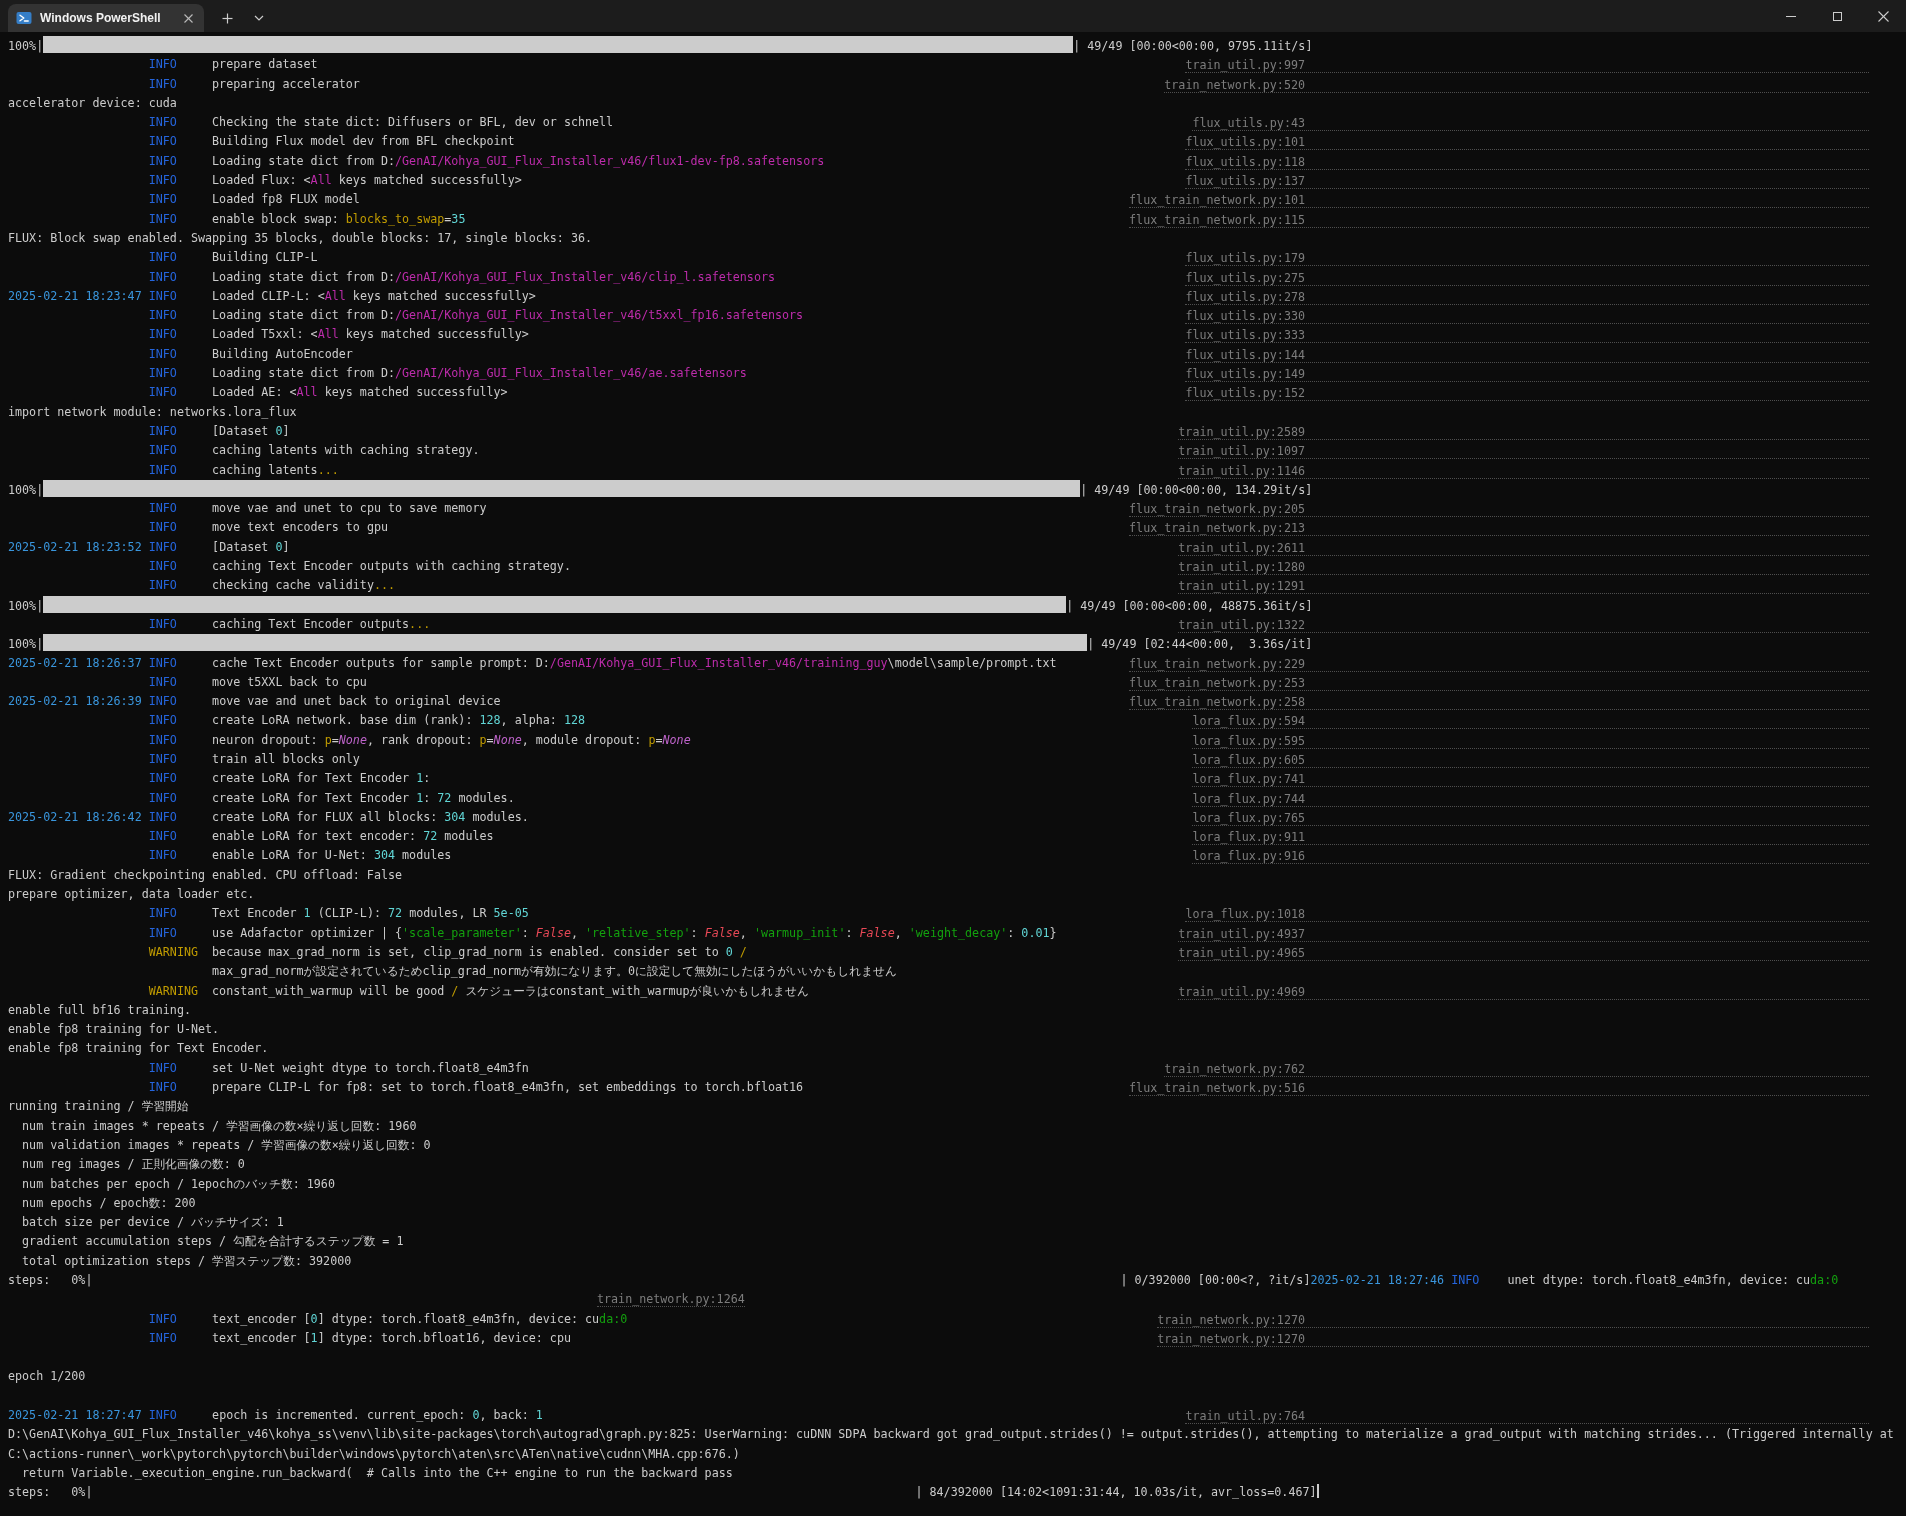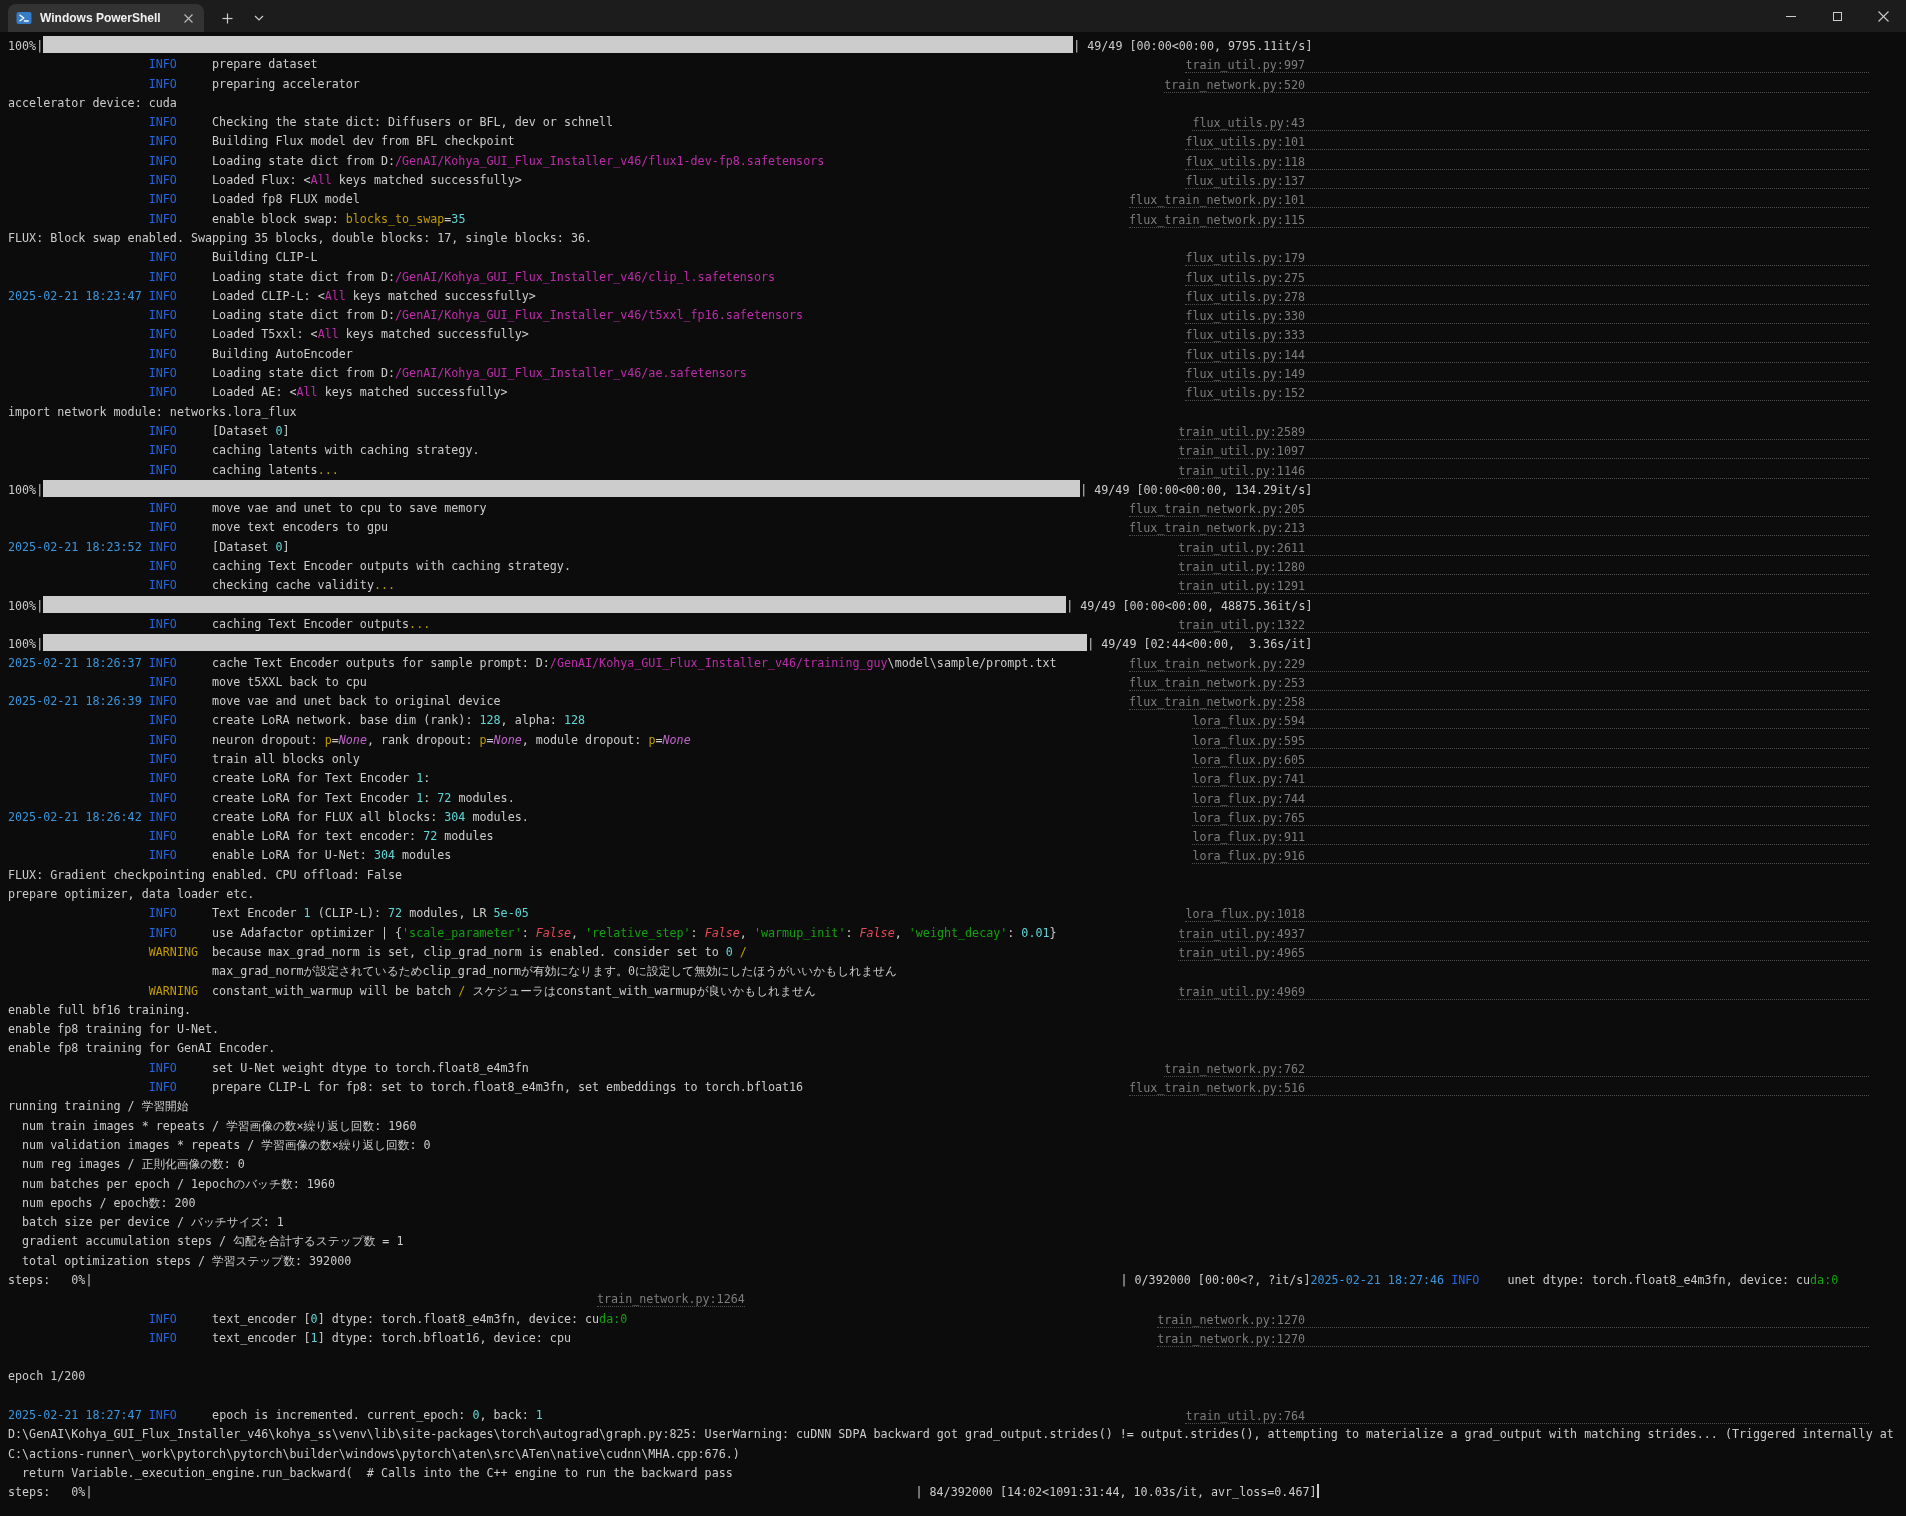--- a/index.html
+++ b/index.html
@@ -146,24 +146,24 @@
       <div class="line"><span class="sg-d">                    </span><span class="sg-info">INFO</span><span class="sg-d">     create LoRA for Text Encoder </span><span class="sg-num">1</span><span class="sg-d">: </span><span class="sg-num">72</span><span class="sg-d"> modules.</span><span class="ref"><span>lora_flux.py:744</span><span class="trail"></span></span></div>
       <div class="line"><span class="sg-ts">2025-02-21 18:26:42</span><span class="sg-d"> </span><span class="sg-info">INFO</span><span class="sg-d">     create LoRA for FLUX all blocks: </span><span class="sg-num">304</span><span class="sg-d"> modules.</span><span class="ref"><span>lora_flux.py:765</span><span class="trail"></span></span></div>
       <div class="line"><span class="sg-d">                    </span><span class="sg-info">INFO</span><span class="sg-d">     enable LoRA for text encoder: </span><span class="sg-num">72</span><span class="sg-d"> modules</span><span class="ref"><span>lora_flux.py:911</span><span class="trail"></span></span></div>
       <div class="line"><span class="sg-d">                    </span><span class="sg-info">INFO</span><span class="sg-d">     enable LoRA for U-Net: </span><span class="sg-num">304</span><span class="sg-d"> modules</span><span class="ref"><span>lora_flux.py:916</span><span class="trail"></span></span></div>
       <div class="line"><span class="sg-d">FLUX: Gradient checkpointing enabled. CPU offload: False</span></div>
       <div class="line"><span class="sg-d">prepare optimizer, data loader etc.</span></div>
       <div class="line"><span class="sg-d">                    </span><span class="sg-info">INFO</span><span class="sg-d">     Text Encoder </span><span class="sg-num">1</span><span class="sg-d"> (CLIP-L): </span><span class="sg-num">72</span><span class="sg-d"> modules, LR </span><span class="sg-num">5e-05</span><span class="ref"><span>lora_flux.py:1018</span><span class="trail"></span></span></div>
       <div class="line"><span class="sg-d">                    </span><span class="sg-info">INFO</span><span class="sg-d">     use Adafactor optimizer | {</span><span class="sg-str">'scale_parameter'</span><span class="sg-d">: </span><span class="sg-fls">False</span><span class="sg-d">, </span><span class="sg-str">'relative_step'</span><span class="sg-d">: </span><span class="sg-fls">False</span><span class="sg-d">, </span><span class="sg-str">'warmup_init'</span><span class="sg-d">: </span><span class="sg-fls">False</span><span class="sg-d">, </span><span class="sg-str">'weight_decay'</span><span class="sg-d">: </span><span class="sg-num">0.01</span><span class="sg-d">}</span><span class="ref"><span>train_util.py:4937</span><span class="trail"></span></span></div>
       <div class="line"><span class="sg-d">                    </span><span class="sg-warn">WARNING</span><span class="sg-d">  because max_grad_norm is set, clip_grad_norm is enabled. consider set to </span><span class="sg-num">0</span><span class="sg-d"> </span><span class="sg-yel">/</span><span class="ref"><span>train_util.py:4965</span><span class="trail"></span></span></div>
       <div class="line"><span class="sg-d">                             max_grad_normが設定されているためclip_grad_normが有効になります。0に設定して無効にしたほうがいいかもしれません</span></div>
-      <div class="line"><span class="sg-d">                    </span><span class="sg-warn">WARNING</span><span class="sg-d">  constant_with_warmup will be batch </span><span class="sg-yel">/</span><span class="sg-d"> スケジューラはconstant_with_warmupが良いかもしれません</span><span class="ref"><span>train_util.py:4969</span><span class="trail"></span></span></div>
+      <div class="line"><span class="sg-d">                    </span><span class="sg-warn">WARNING</span><span class="sg-d">  constant_with_warmup will be good </span><span class="sg-yel">/</span><span class="sg-d"> スケジューラはconstant_with_warmupが良いかもしれません</span><span class="ref"><span>train_util.py:4969</span><span class="trail"></span></span></div>
       <div class="line"><span class="sg-d">enable full bf16 training.</span></div>
       <div class="line"><span class="sg-d">enable fp8 training for U-Net.</span></div>
-      <div class="line"><span class="sg-d">enable fp8 training for GenAI Encoder.</span></div>
+      <div class="line"><span class="sg-d">enable fp8 training for Text Encoder.</span></div>
       <div class="line"><span class="sg-d">                    </span><span class="sg-info">INFO</span><span class="sg-d">     set U-Net weight dtype to torch.float8_e4m3fn</span><span class="ref"><span>train_network.py:762</span><span class="trail"></span></span></div>
       <div class="line"><span class="sg-d">                    </span><span class="sg-info">INFO</span><span class="sg-d">     prepare CLIP-L for fp8: set to torch.float8_e4m3fn, set embeddings to torch.bfloat16</span><span class="ref"><span>flux_train_network.py:516</span><span class="trail"></span></span></div>
       <div class="line"><span class="sg-d">running training / 学習開始</span></div>
       <div class="line"><span class="sg-d">  num train images * repeats / 学習画像の数×繰り返し回数: 1960</span></div>
       <div class="line"><span class="sg-d">  num validation images * repeats / 学習画像の数×繰り返し回数: 0</span></div>
       <div class="line"><span class="sg-d">  num reg images / 正則化画像の数: 0</span></div>
       <div class="line"><span class="sg-d">  num batches per epoch / 1epochのバッチ数: 1960</span></div>
       <div class="line"><span class="sg-d">  num epochs / epoch数: 200</span></div>
       <div class="line"><span class="sg-d">  batch size per device / バッチサイズ: 1</span></div>
       <div class="line"><span class="sg-d">  gradient accumulation steps / 勾配を合計するステップ数 = 1</span></div>

